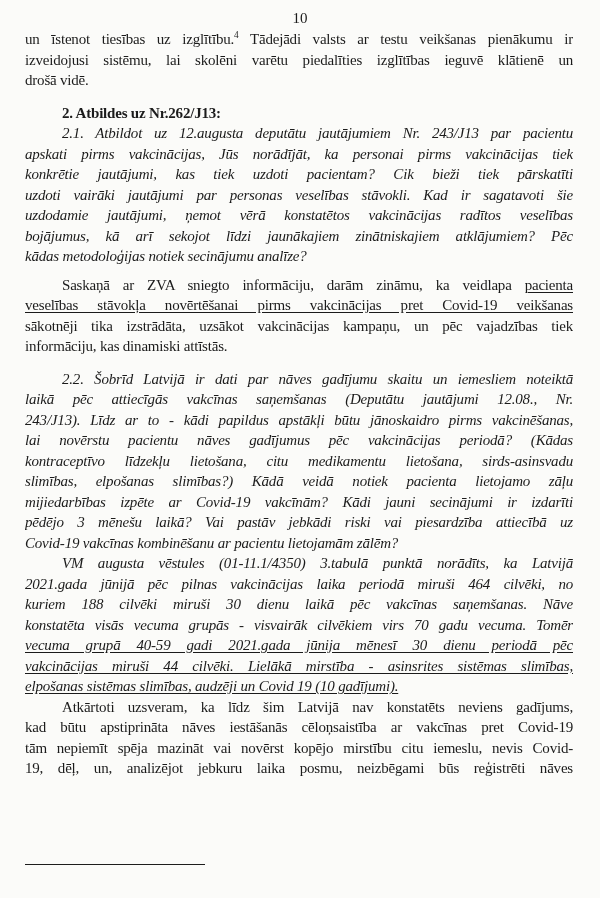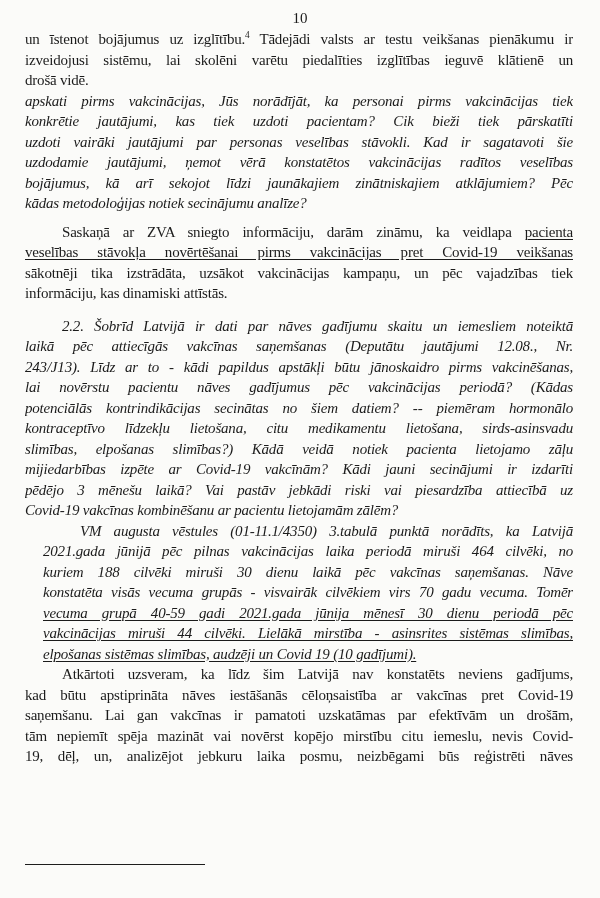--- a/index.html
+++ b/index.html
@@ -48,62 +48,64 @@
   }
   .footnote sup { margin-right: 3px; }
 </style>
 </head>
 <body>
 
 <div class="page">
   <div class="page-number">10</div>
   <div class="content" id="content">
       <p class="para" style="margin-top: 0px;">
-        <span class="line"><span>un īstenot bojājumus uz izglītību.</span><sup>4</sup><span> Tādejādi valsts ar testu veikšanas pienākumu ir</span></span>
+        <span class="line"><span>un īstenot tiesības uz izglītību.</span><sup>4</sup><span> Tādejādi valsts ar testu veikšanas pienākumu ir</span></span>
         <span class="line"><span>izveidojusi sistēmu, lai skolēni varētu piedalīties izglītības ieguvē klātienē un</span></span>
         <span class="line end"><span>drošā vidē.</span></span>
       </p>
+      <p class="para heading" style="margin-top: 12px;">
+        <span class="line end indent"><span>2. Atbildes uz Nr.262/J13:</span></span>
+      </p>
       <p class="para italic" style="margin-top: 0px;">
+        <span class="line indent"><span>2.1. Atbildot uz 12.augusta deputātu jautājumiem Nr. 243/J13 par pacientu</span></span>
         <span class="line"><span>apskati pirms vakcinācijas, Jūs norādījāt, ka personai pirms vakcinācijas tiek</span></span>
         <span class="line"><span>konkrētie jautājumi, kas tiek uzdoti pacientam? Cik bieži tiek pārskatīti</span></span>
         <span class="line"><span>uzdoti vairāki jautājumi par personas veselības stāvokli. Kad ir sagatavoti šie</span></span>
         <span class="line"><span>uzdodamie jautājumi, ņemot vērā konstatētos vakcinācijas radītos veselības</span></span>
         <span class="line"><span>bojājumus, kā arī sekojot līdzi jaunākajiem zinātniskajiem atklājumiem? Pēc</span></span>
         <span class="line end"><span>kādas metodoloģijas notiek secinājumu analīze?</span></span>
       </p>
       <p class="para" style="margin-top: 8px;">
         <span class="line indent"><span>Saskaņā ar ZVA sniegto informāciju, darām zināmu, ka veidlapa </span><span class="u">pacienta</span></span>
         <span class="line"><span class="u">veselības stāvokļa novērtēšanai pirms vakcinācijas pret Covid-19 veikšanas</span></span>
         <span class="line"><span>sākotnēji tika izstrādāta, uzsākot vakcinācijas kampaņu, un pēc vajadzības tiek</span></span>
         <span class="line end"><span>informāciju, kas dinamiski attīstās.</span></span>
       </p>
       <p class="para italic" style="margin-top: 12px;">
         <span class="line indent"><span>2.2. Šobrīd Latvijā ir dati par nāves gadījumu skaitu un iemesliem noteiktā</span></span>
         <span class="line"><span>laikā pēc attiecīgās vakcīnas saņemšanas (Deputātu jautājumi 12.08., Nr.</span></span>
         <span class="line"><span>243/J13). Līdz ar to - kādi papildus apstākļi būtu jānoskaidro pirms vakcinēšanas,</span></span>
         <span class="line"><span>lai novērstu pacientu nāves gadījumus pēc vakcinācijas periodā? (Kādas</span></span>
-        <span class="line"><span>potenciālās kontrindikācijas secinātas no šiem datiem? -- piemēram hormonālo</span></span>
         <span class="line"><span>kontraceptīvo līdzekļu lietošana, citu medikamentu lietošana, sirds-asinsvadu</span></span>
         <span class="line"><span>slimības, elpošanas slimības?) Kādā veidā notiek pacienta lietojamo zāļu</span></span>
         <span class="line"><span>mijiedarbības izpēte ar Covid-19 vakcīnām? Kādi jauni secinājumi ir izdarīti</span></span>
         <span class="line"><span>pēdējo 3 mēnešu laikā? Vai pastāv jebkādi riski vai piesardzība attiecībā uz</span></span>
         <span class="line end"><span>Covid-19 vakcīnas kombinēšanu ar pacientu lietojamām zālēm?</span></span>
       </p>
-      <p class="para italic" style="margin-top: 0px; margin-left: 18px;">
+      <p class="para italic" style="margin-top: 0px;">
         <span class="line indent"><span>VM augusta vēstules (01-11.1/4350) 3.tabulā punktā norādīts, ka Latvijā</span></span>
         <span class="line"><span>2021.gada jūnijā pēc pilnas vakcinācijas laika periodā miruši 464 cilvēki, no</span></span>
         <span class="line"><span>kuriem 188 cilvēki miruši 30 dienu laikā pēc vakcīnas saņemšanas. Nāve</span></span>
         <span class="line"><span>konstatēta visās vecuma grupās - visvairāk cilvēkiem virs 70 gadu vecuma. Tomēr</span></span>
         <span class="line"><span class="u">vecuma grupā 40-59 gadi 2021.gada jūnija mēnesī 30 dienu periodā pēc</span></span>
         <span class="line"><span class="u">vakcinācijas miruši 44 cilvēki. Lielākā mirstība - asinsrites sistēmas slimības,</span></span>
         <span class="line end"><span class="u">elpošanas sistēmas slimības, audzēji un Covid 19 (10 gadījumi).</span></span>
       </p>
       <p class="para" style="">
         <span class="line indent"><span>Atkārtoti uzsveram, ka līdz šim Latvijā nav konstatēts neviens gadījums,</span></span>
         <span class="line"><span>kad būtu apstiprināta nāves iestāšanās cēloņsaistība ar vakcīnas pret Covid-19</span></span>
-        <span class="line"><span>saņemšanu. Lai gan vakcīnas ir pamatoti uzskatāmas par efektīvām un drošām,</span></span>
         <span class="line"><span>tām nepiemīt spēja mazināt vai novērst kopējo mirstību citu iemeslu, nevis Covid-</span></span>
         <span class="line"><span>19, dēļ, un, analizējot jebkuru laika posmu, neizbēgami būs reģistrēti nāves</span></span>
       </p>
     </div>
   <div class="footnote-rule"></div>
   <div class="footnote"><sup>4</sup><span>Sk. Satversmes tiesas 2020. gada 19. jūnija sprieduma lietā Nr.2019-20-03 12. punktu</span></div>
 </div>
 
 </body></html>

